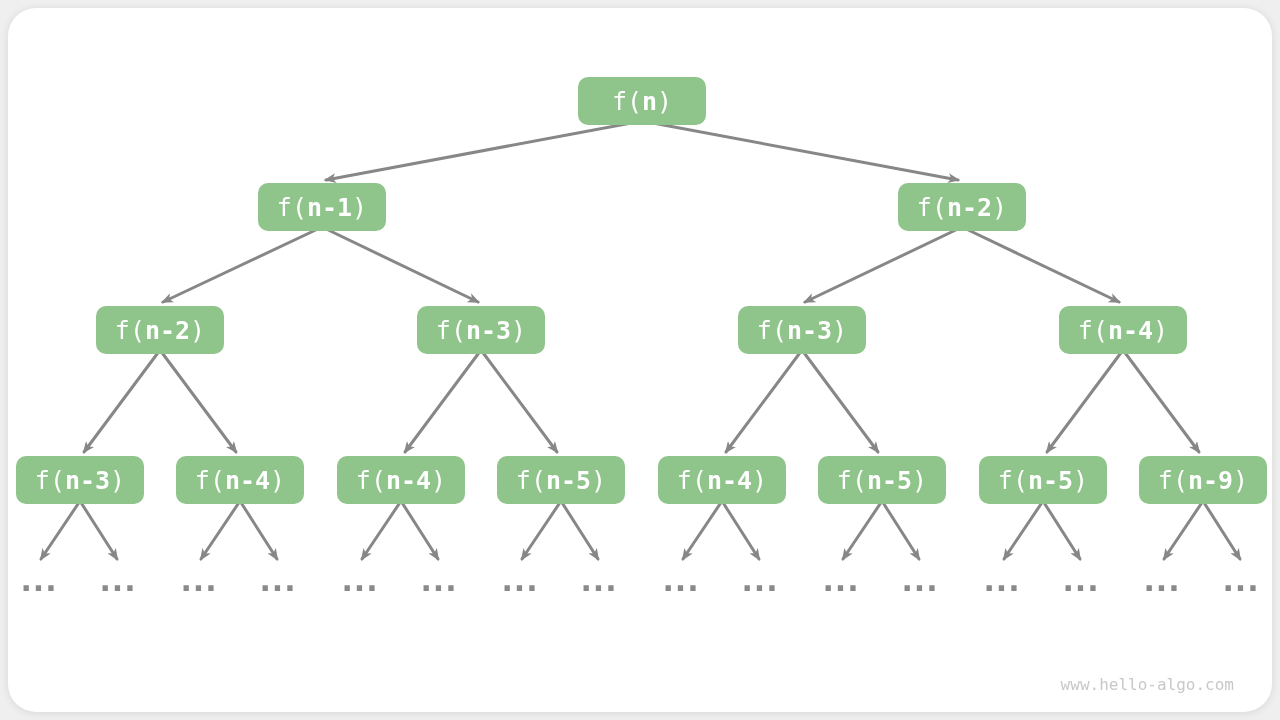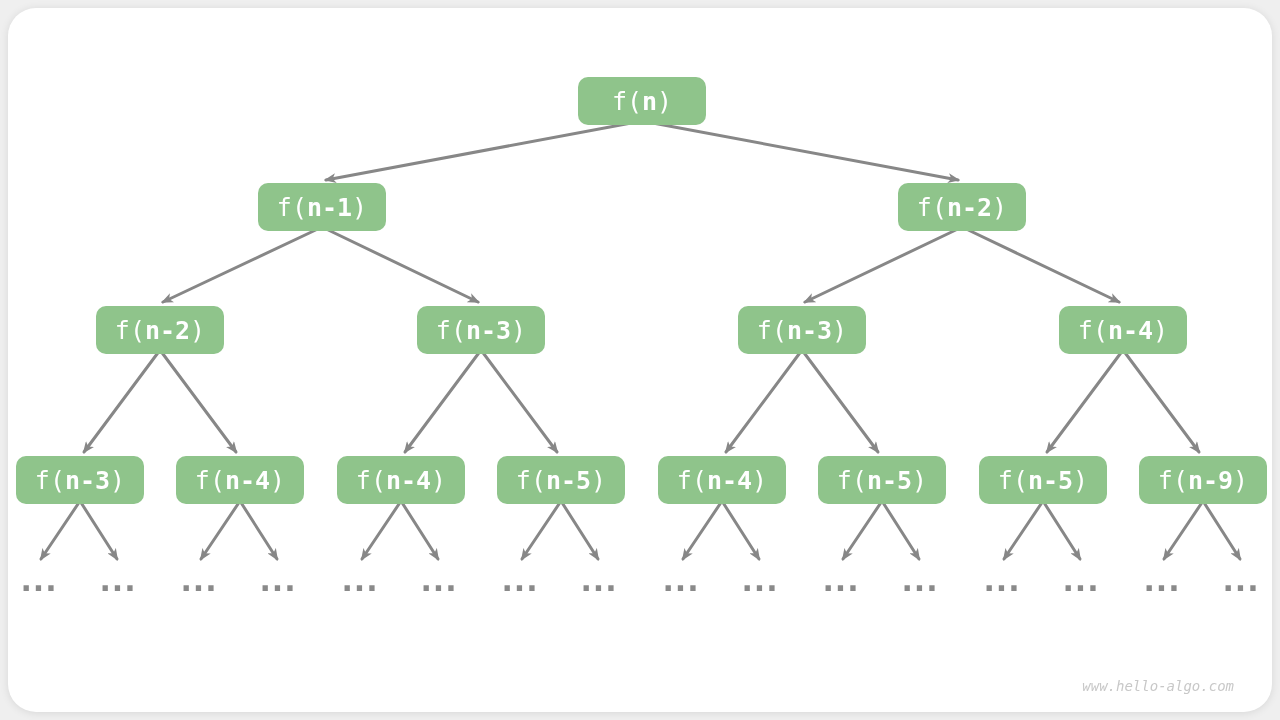--- a/index.html
+++ b/index.html
@@ -9,22 +9,22 @@
   .layer{position:absolute;left:0;top:0;width:1280px;height:720px;}
   svg.edges{pointer-events:none;}
   .node{position:absolute;width:128px;height:48px;border-radius:10px;background:#8FC48B;
     display:flex;align-items:center;justify-content:center;transform:translate(-50%,-50%);
     color:#ffffff;font-size:25px;white-space:nowrap;z-index:2;}
   .node .pre,.node .post{font-weight:normal;}
   .node .b{font-weight:bold;}
   .dots{position:absolute;transform:translate(-50%,-62%);color:#8a8a8a;
     font-family:"DejaVu Sans", sans-serif;font-weight:bold;font-size:30px;
     letter-spacing:1px;line-height:30px;z-index:2;}
-  .watermark{position:absolute;right:46px;bottom:26px;color:#c8c8c8;font-size:14px;
-    font-family:"DejaVu Sans Mono", monospace;z-index:2;font-style:italic;}
+  .watermark{position:absolute;right:46px;bottom:26px;color:#c8c8c8;font-size:16px;
+    font-family:"DejaVu Sans Mono", monospace;z-index:2;}
 </style>
 </head>
 <body>
 
 <div class="card"></div>
 
 <svg class="layer edges" width="1280" height="720" viewBox="0 0 1280 720">
   <defs>
     <marker id="ah" markerWidth="12" markerHeight="10" refX="10" refY="5" orient="auto" markerUnits="userSpaceOnUse">
       <path d="M0,0 L12,5 L0,10 L3.2,5 Z" fill="#878787"></path>

